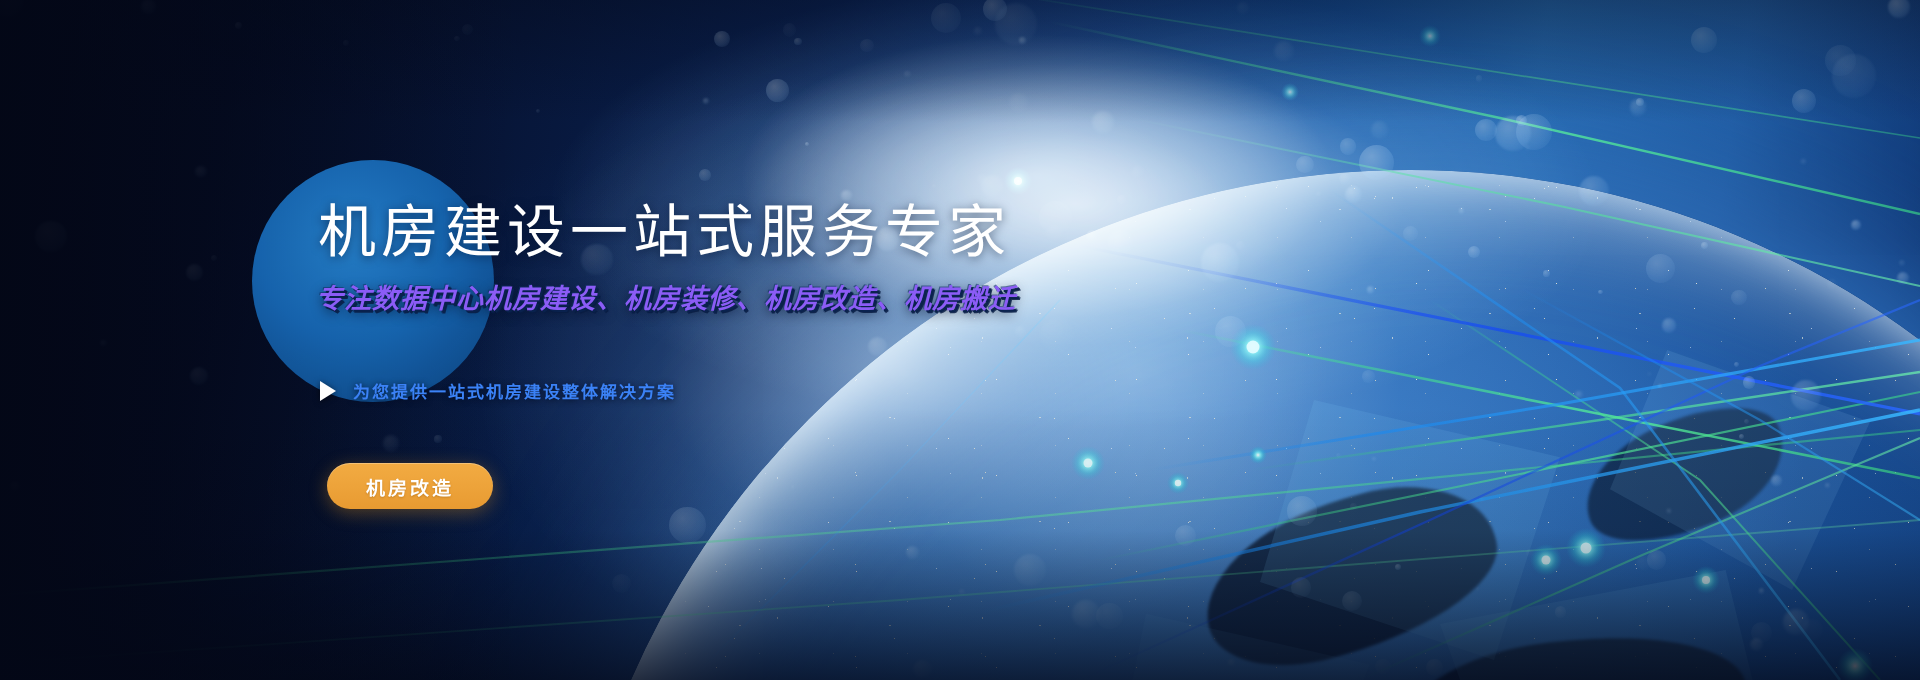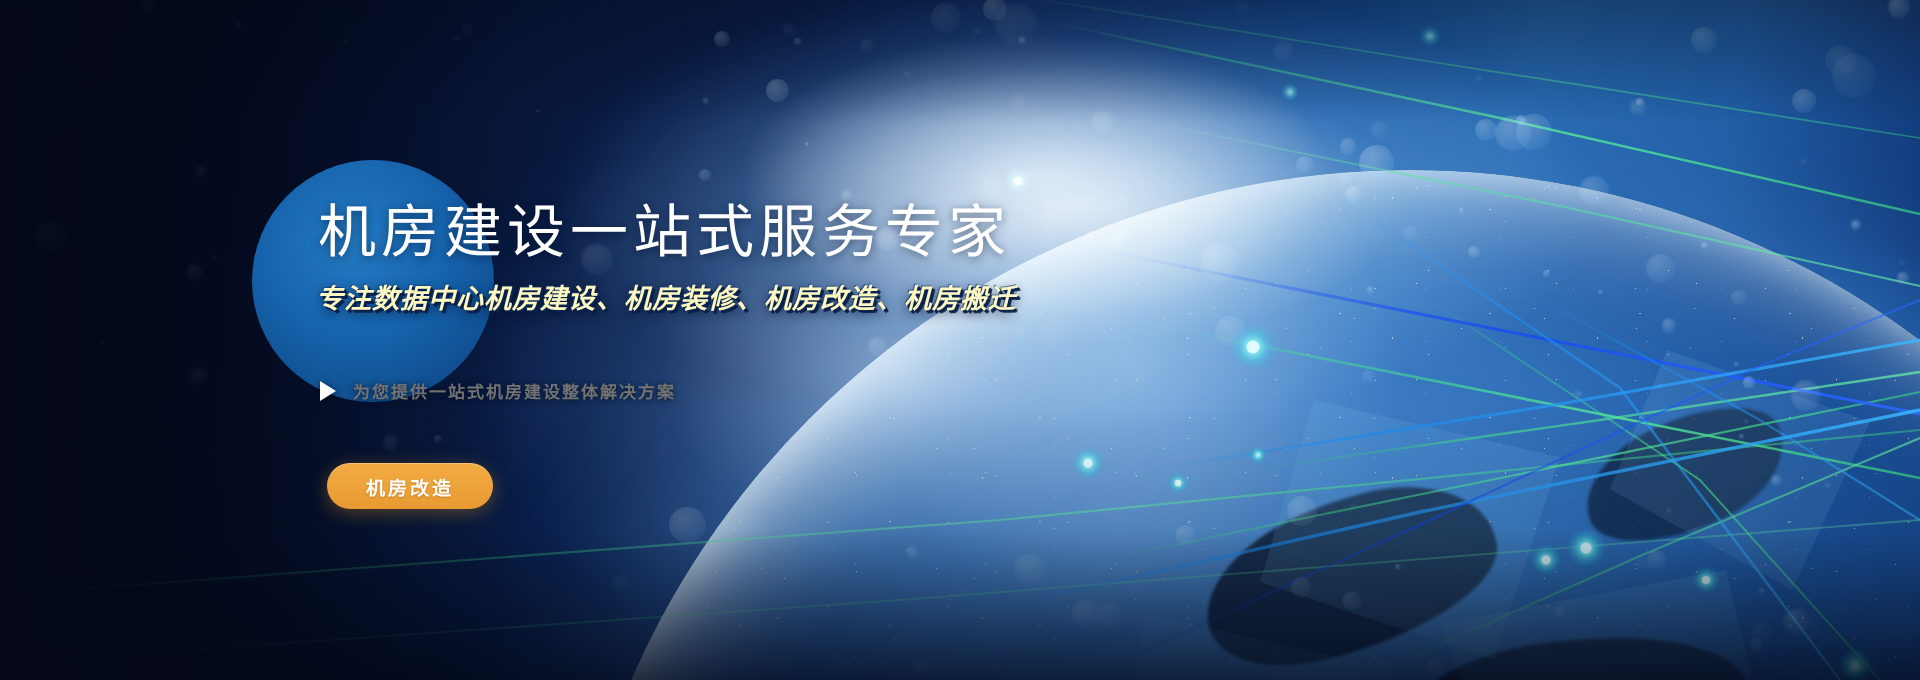--- a/index.html
+++ b/index.html
@@ -143,21 +143,21 @@
     font-weight:400;
     white-space:nowrap;
     text-shadow:0 2px 10px rgba(4,16,44,.55);
   }
 
   .hero-sub{
     position:absolute;left:316px;top:283px;
     font-size:27px;line-height:1.2;
     font-weight:bold;font-style:italic;
     letter-spacing:1px;
-    color:#fef9c3;
+    color:#8b5cf6;
     white-space:nowrap;
     text-shadow:
       2px 2px 0 rgba(10,34,78,.95),
       3px 3px 0 rgba(8,28,66,.85),
       -1px -1px 0 rgba(18,52,104,.6),
       0 4px 12px rgba(3,12,36,.75);
   }
 
   .hero-point{
     position:absolute;left:320px;top:378px;
@@ -165,21 +165,21 @@
     white-space:nowrap;
   }
   .point-tri{
     width:0;height:0;
     border-left:16px solid #ffffff;
     border-top:10px solid transparent;
     border-bottom:10px solid transparent;
     filter:drop-shadow(0 1px 3px rgba(0,0,0,.6));
   }
   .point-text{
-    font-size:17px;font-weight:bold;color:#737373;letter-spacing:2px;
+    font-size:17px;font-weight:bold;color:#3b82f6;letter-spacing:2px;
     text-shadow:0 1px 6px rgba(2,10,30,.8);
   }
 
   .cta{
     position:absolute;left:327px;top:463px;
     width:166px;height:46px;
     border:0;border-radius:23px;
     background:linear-gradient(180deg,#f2ab42 0%,#eda33a 52%,#e89a31 100%);
     color:#ffffff;
     font-size:19px;font-weight:bold;letter-spacing:3px;

